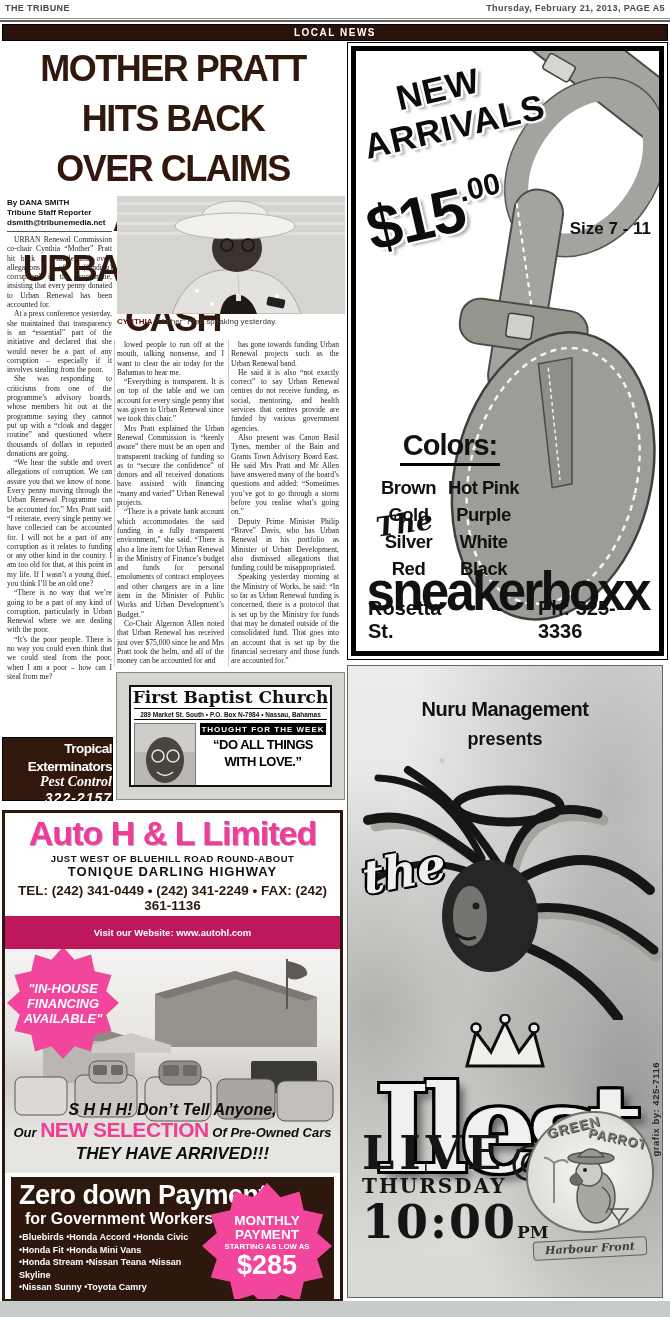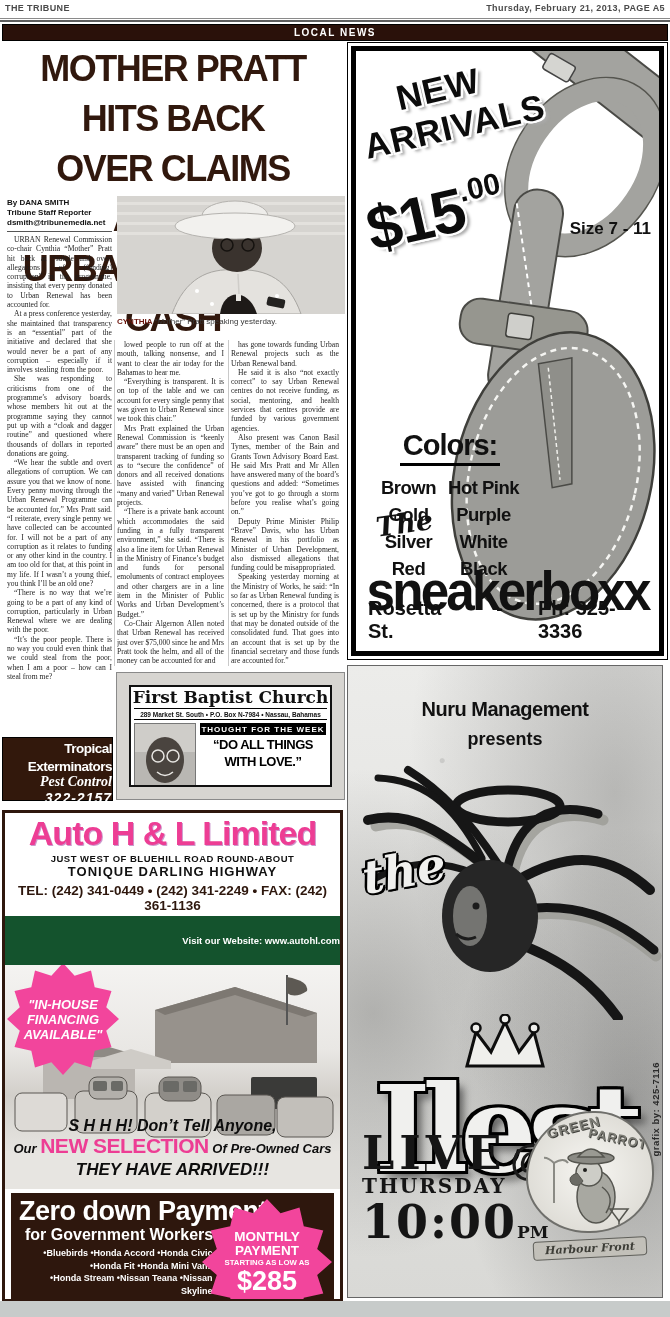--- a/index.html
+++ b/index.html
@@ -53,38 +53,38 @@
   .ch-pastor{font-size:7px;font-weight:bold;line-height:9px;margin-top:1px;}
   .ch-xs{font-size:6.2px;line-height:7.4px;color:#222;}
   
   .auto{position:absolute;left:2px;top:810px;width:341px;height:492px;border:3px solid #2e170d;
         background:#fff;box-sizing:border-box;overflow:hidden;}
   .auto-title{text-align:center;color:#ed3d94;font-size:34px;font-weight:900;letter-spacing:-1px;
               line-height:35px;margin-top:3px;text-shadow:1px 1px 0 #c9c;}
   .auto-sub1{text-align:center;font-size:9.5px;font-weight:bold;letter-spacing:.5px;margin-top:2px;}
   .auto-sub2{text-align:center;font-size:13px;font-weight:bold;letter-spacing:1px;}
   .auto-tel{text-align:center;font-size:13.5px;font-weight:800;color:#2e170d;margin-top:4px;}
-  .auto-web{background:#14532d;color:#fff;font-size:9.5px;font-weight:bold;text-align:right;
-            padding:19px 0;margin-top:3px;}
+  .auto-web{background:#be185d;color:#fff;font-size:9.5px;font-weight:bold;text-align:center;
+            padding:11px 0;margin-top:3px;}
   .auto-photo{position:relative;height:224px;background:linear-gradient(180deg,#f4f3f1 0%,#e9e7e4 38%,#d2cfca 58%,#e2e0dc 78%,#f0efec 100%);overflow:hidden;}
   .star{clip-path:polygon(100% 50%,88.6% 60.4%,93.3% 75%,78.3% 78.3%,75% 93.3%,60.4% 88.6%,50% 100%,39.6% 88.6%,25% 93.3%,21.7% 78.3%,6.7% 75%,11.4% 60.4%,0% 50%,11.4% 39.6%,6.7% 25%,21.7% 21.7%,25% 6.7%,39.6% 11.4%,50% 0%,60.4% 11.4%,75% 6.7%,78.3% 21.7%,93.3% 25%,88.6% 39.6%);
         background:#f2459c;color:#fff;display:flex;flex-direction:column;justify-content:center;
         align-items:center;text-align:center;}
   .star1{position:absolute;left:2px;top:-2px;width:112px;height:112px;font-style:italic;
          font-weight:900;font-size:13px;line-height:15px;}
   .shhh{position:absolute;left:0;right:0;top:152px;text-align:center;color:#0d0d0d;}
   .shhh1{font-style:italic;font-weight:800;font-size:16px;line-height:18px;}
   .shhh2{font-style:italic;font-weight:800;font-size:13px;line-height:22px;}
   .shhh2 .pinktxt{color:#ed3d94;font-style:normal;font-weight:900;font-size:21px;letter-spacing:-.5px;}
   .shhh3{font-style:italic;font-weight:900;font-size:17px;line-height:19px;}
   .auto-brown{position:relative;margin:4px 6px 0 6px;height:141px;background:#2e170d;color:#fff;
               padding:4px 8px;box-sizing:border-box;}
   .zero{font-size:27px;font-weight:900;line-height:29px;letter-spacing:-.5px;}
   .gov{font-size:16px;font-weight:800;line-height:18px;margin-left:6px;}
-  .carlist{width:63%;text-align:right;font-size:9px;font-weight:bold;line-height:12.5px;margin-top:3px;}
+  .carlist{width:63%;text-align:left;font-size:9px;font-weight:bold;line-height:12.5px;margin-top:3px;}
   .insurance{font-size:11.5px;font-weight:900;letter-spacing:.3px;margin-top:4px;}
   .star2{position:absolute;right:2px;top:6px;width:130px;height:126px;}
   .m1{font-weight:900;font-size:13.5px;line-height:14px;}
   .m3{font-weight:900;font-size:7.8px;line-height:10px;}
   .m4{font-weight:900;font-size:27px;line-height:26px;}
   
   .sneaker{position:absolute;left:347px;top:42px;width:321px;height:618px;border:1px solid #000;
            padding:3px;box-sizing:border-box;background:#fff;}
   .sneaker-in{position:relative;border:5px solid #000;height:100%;box-sizing:border-box;overflow:hidden;background:#fff;}
   .outline-w{text-shadow:-2px 0 #fff,2px 0 #fff,0 -2px #fff,0 2px #fff,-2px -2px #fff,2px 2px #fff,

